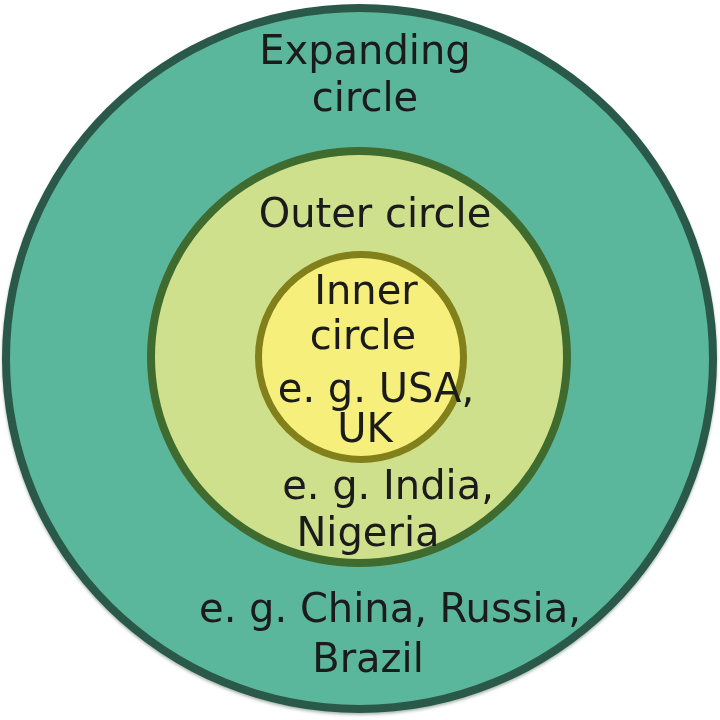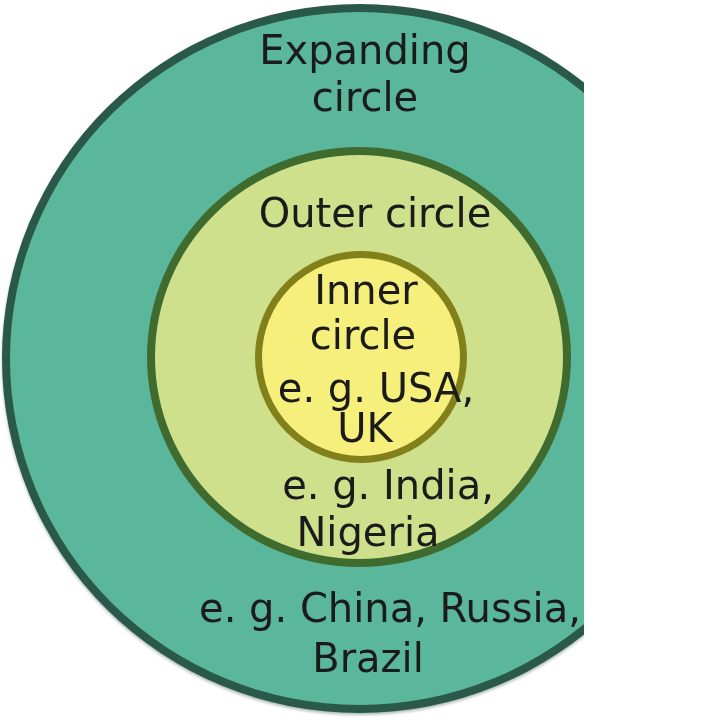--- a/index.html
+++ b/index.html
@@ -2,21 +2,21 @@
 <html><head>
 <meta charset="utf-8">
 <style>
   html, body {
     margin: 0;
     padding: 0;
     background: #ffffff;
   }
   .stage {
     position: relative;
-    width: 584px;
+    width: 720px;
     height: 720px;
     background: #ffffff;
     overflow: hidden;
     font-family: "DejaVu Sans", sans-serif;
   }
   .circle {
     position: absolute;
     border-radius: 50%;
     box-sizing: border-box;
   }

